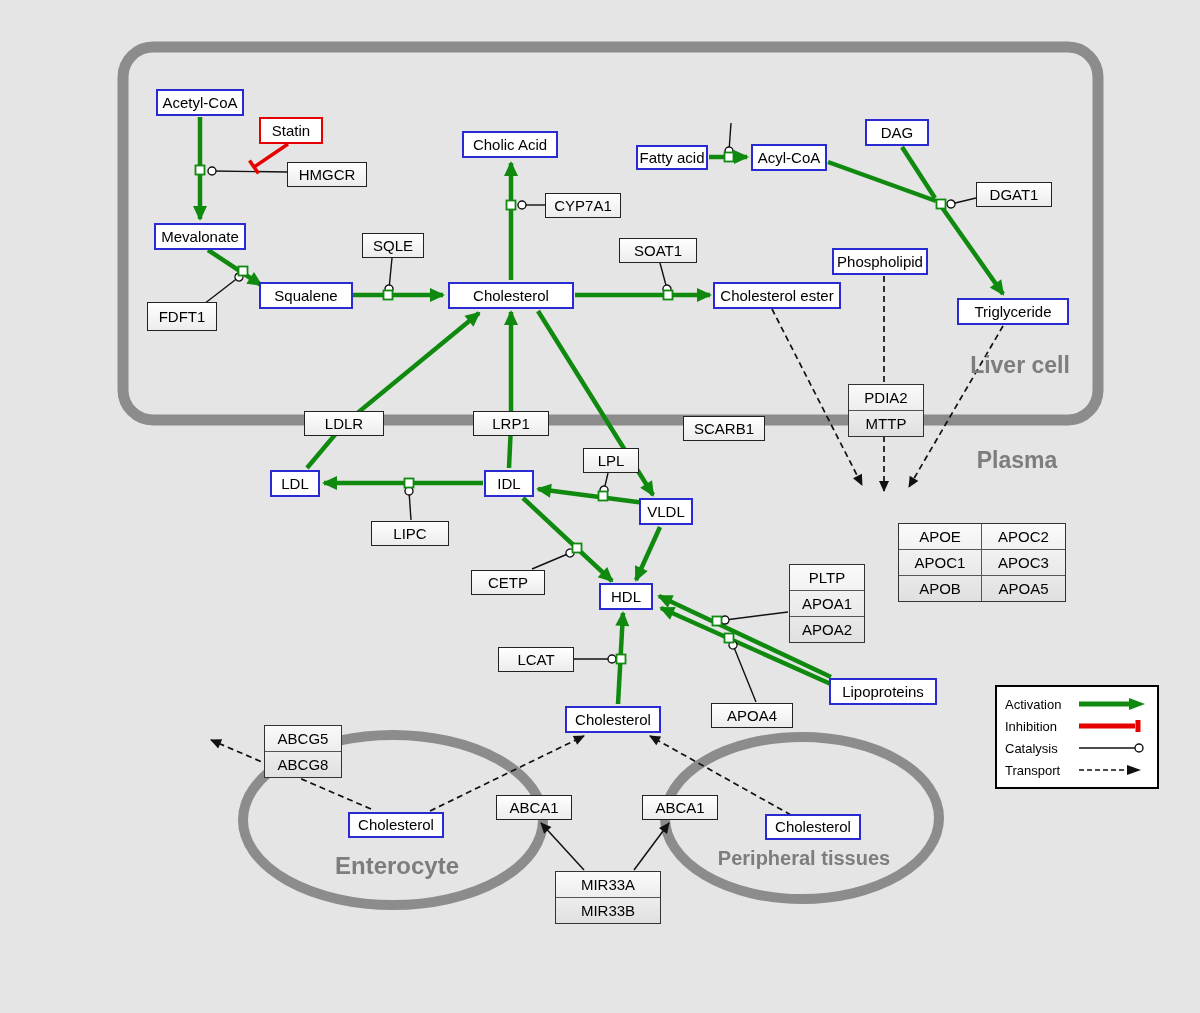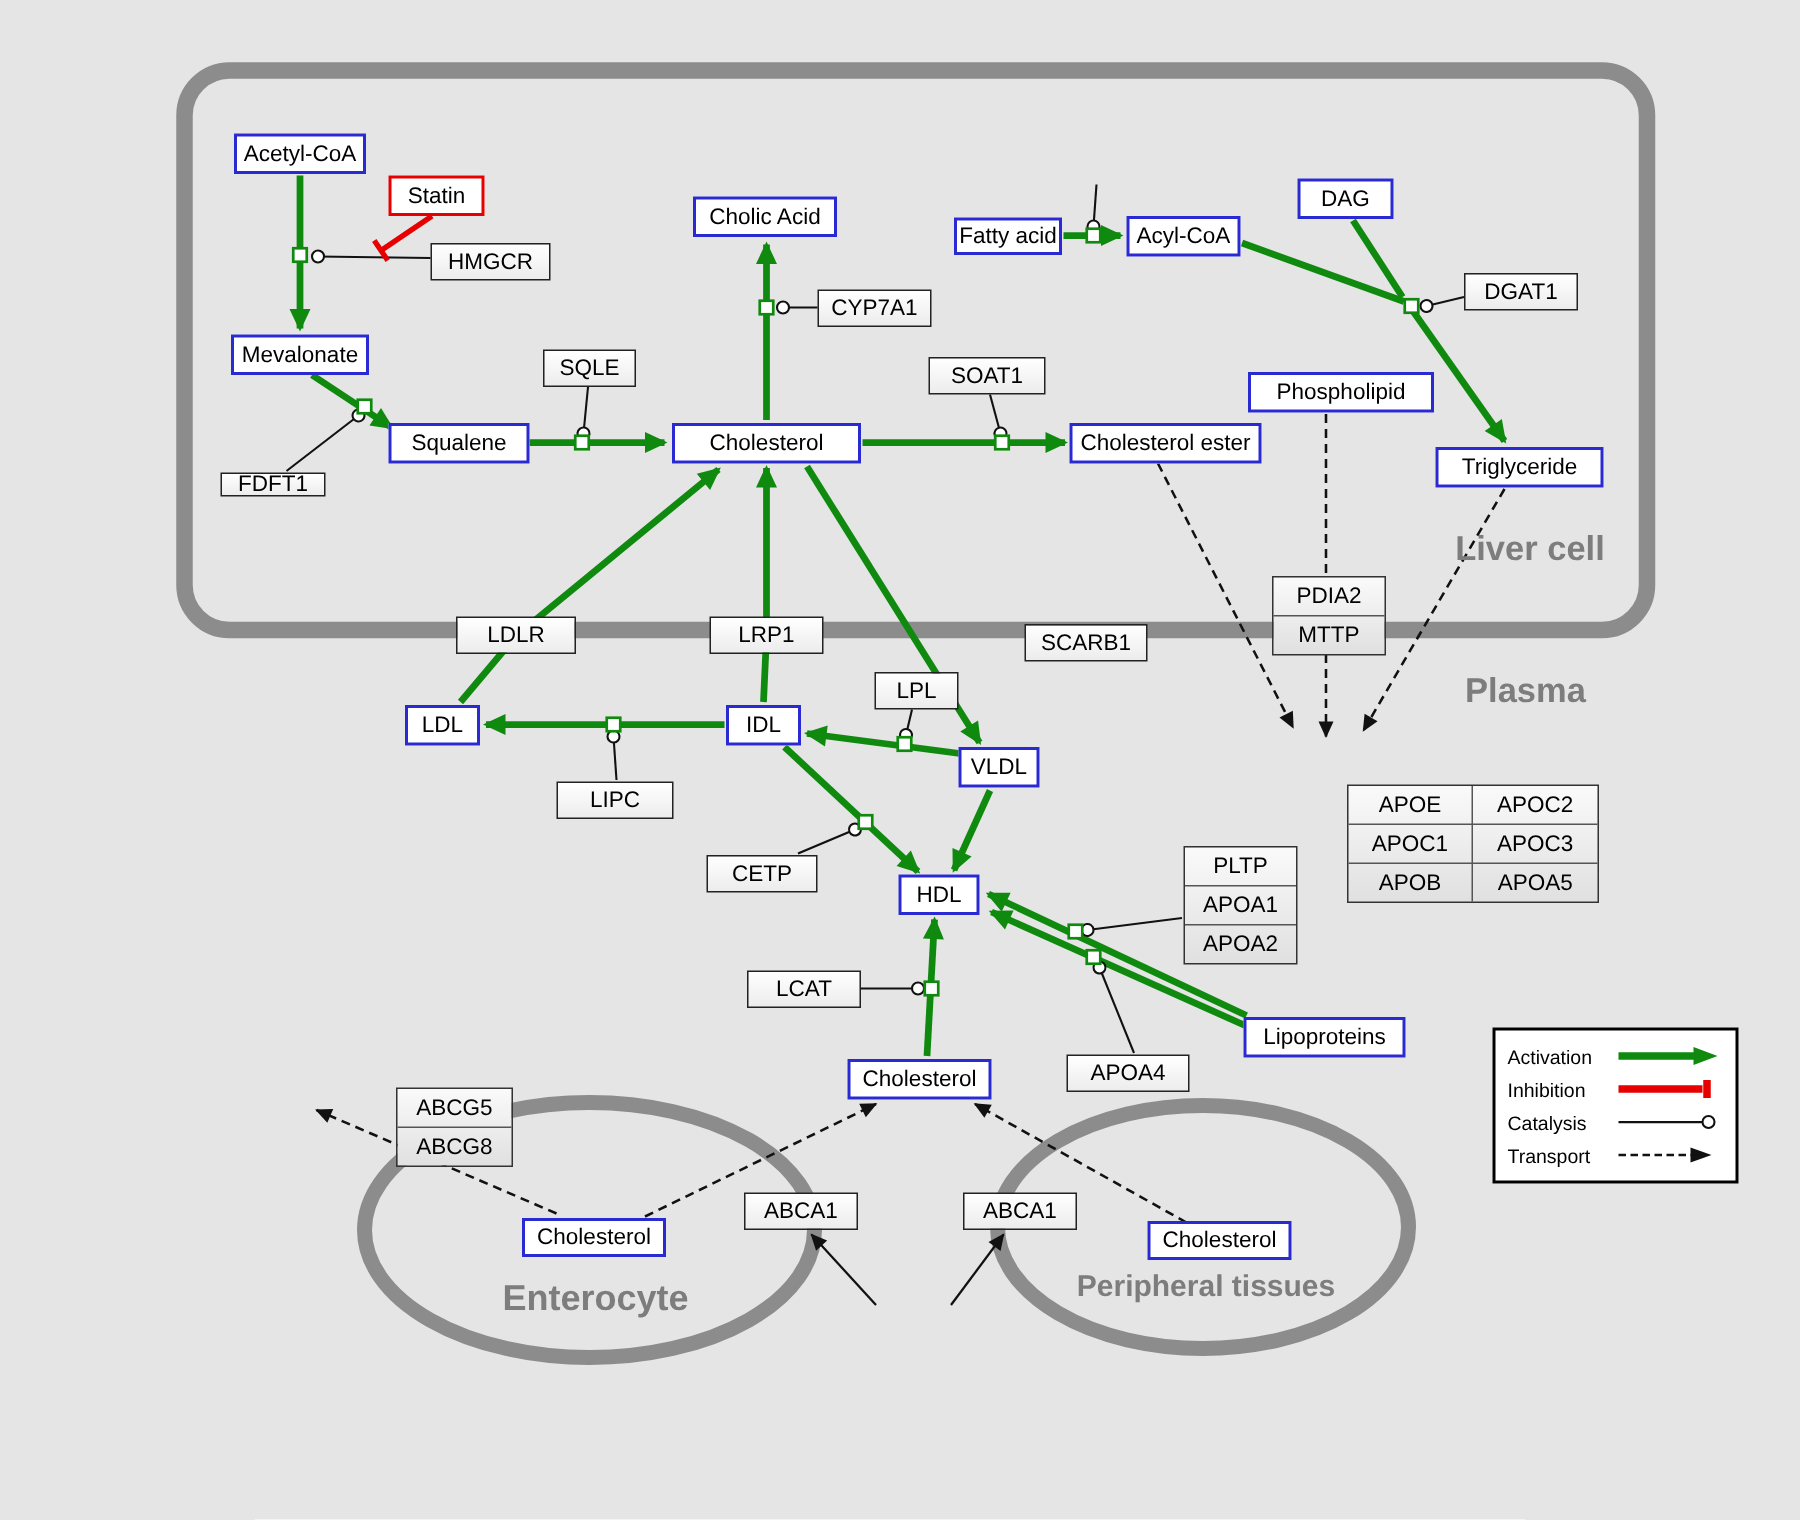--- a/index.html
+++ b/index.html
@@ -127,35 +127,35 @@
 
   <div class="box metab" style="left:156px;top:89px;width:88px;height:27px">Acetyl-CoA</div>
   <div class="box metab" style="left:154px;top:223px;width:92px;height:27px">Mevalonate</div>
   <div class="box metab" style="left:259px;top:282px;width:94px;height:27px">Squalene</div>
   <div class="box metab" style="left:462px;top:131px;width:96px;height:27px">Cholic Acid</div>
   <div class="box metab" style="left:448px;top:282px;width:126px;height:27px">Cholesterol</div>
   <div class="box metab" style="left:713px;top:282px;width:128px;height:27px">Cholesterol ester</div>
   <div class="box metab" style="left:636px;top:145px;width:72px;height:25px">Fatty acid</div>
   <div class="box metab" style="left:751px;top:144px;width:76px;height:27px">Acyl-CoA</div>
   <div class="box metab" style="left:865px;top:119px;width:64px;height:27px">DAG</div>
-  <div class="box metab" style="left:832px;top:248px;width:124px;height:27px">Phospholipid</div>
+  <div class="box metab" style="left:832px;top:248px;width:96px;height:27px">Phospholipid</div>
   <div class="box metab" style="left:957px;top:298px;width:112px;height:27px">Triglyceride</div>
   <div class="box metab" style="left:270px;top:470px;width:50px;height:27px">LDL</div>
   <div class="box metab" style="left:484px;top:470px;width:50px;height:27px">IDL</div>
   <div class="box metab" style="left:639px;top:498px;width:54px;height:27px">VLDL</div>
   <div class="box metab" style="left:599px;top:583px;width:54px;height:27px">HDL</div>
   <div class="box metab" style="left:829px;top:678px;width:108px;height:27px">Lipoproteins</div>
   <div class="box metab" style="left:565px;top:706px;width:96px;height:27px">Cholesterol</div>
   <div class="box metab" style="left:348px;top:812px;width:96px;height:26px">Cholesterol</div>
   <div class="box metab" style="left:765px;top:814px;width:96px;height:26px">Cholesterol</div>
 
   <div class="box red" style="left:259px;top:117px;width:64px;height:27px">Statin</div>
 
   <div class="box gene" style="left:287px;top:162px;width:80px;height:25px">HMGCR</div>
-  <div class="box gene" style="left:147px;top:315px;width:70px;height:16px">FDFT1</div>
+  <div class="box gene" style="left:147px;top:302px;width:70px;height:29px">FDFT1</div>
   <div class="box gene" style="left:362px;top:233px;width:62px;height:25px">SQLE</div>
   <div class="box gene" style="left:545px;top:193px;width:76px;height:25px">CYP7A1</div>
   <div class="box gene" style="left:619px;top:238px;width:78px;height:25px">SOAT1</div>
   <div class="box gene" style="left:976px;top:182px;width:76px;height:25px">DGAT1</div>
   <div class="box gene" style="left:304px;top:411px;width:80px;height:25px">LDLR</div>
   <div class="box gene" style="left:473px;top:411px;width:76px;height:25px">LRP1</div>
   <div class="box gene" style="left:683px;top:416px;width:82px;height:25px">SCARB1</div>
   <div class="box gene" style="left:371px;top:521px;width:78px;height:25px">LIPC</div>
   <div class="box gene" style="left:583px;top:448px;width:56px;height:25px">LPL</div>
   <div class="box gene" style="left:471px;top:570px;width:74px;height:25px">CETP</div>
@@ -170,20 +170,24 @@
   </div>
   <div class="stack" style="left:789px;top:564px;width:76px">
     <div class="stack-row">PLTP</div>
     <div class="stack-row">APOA1</div>
     <div class="stack-row">APOA2</div>
   </div>
   <div class="stack" style="left:264px;top:725px;width:78px">
     <div class="stack-row">ABCG5</div>
     <div class="stack-row">ABCG8</div>
   </div>
+  <div class="stack" style="left:555px;top:871px;width:106px">
+    <div class="stack-row">MIR33A</div>
+    <div class="stack-row">MIR33B</div>
+  </div>
 
   <div class="apo-grid" style="left:898px;top:523px;width:168px">
     <div class="apo-cell">APOE</div>
     <div class="apo-cell">APOC2</div>
     <div class="apo-cell">APOC1</div>
     <div class="apo-cell">APOC3</div>
     <div class="apo-cell">APOB</div>
     <div class="apo-cell">APOA5</div>
   </div>
 

